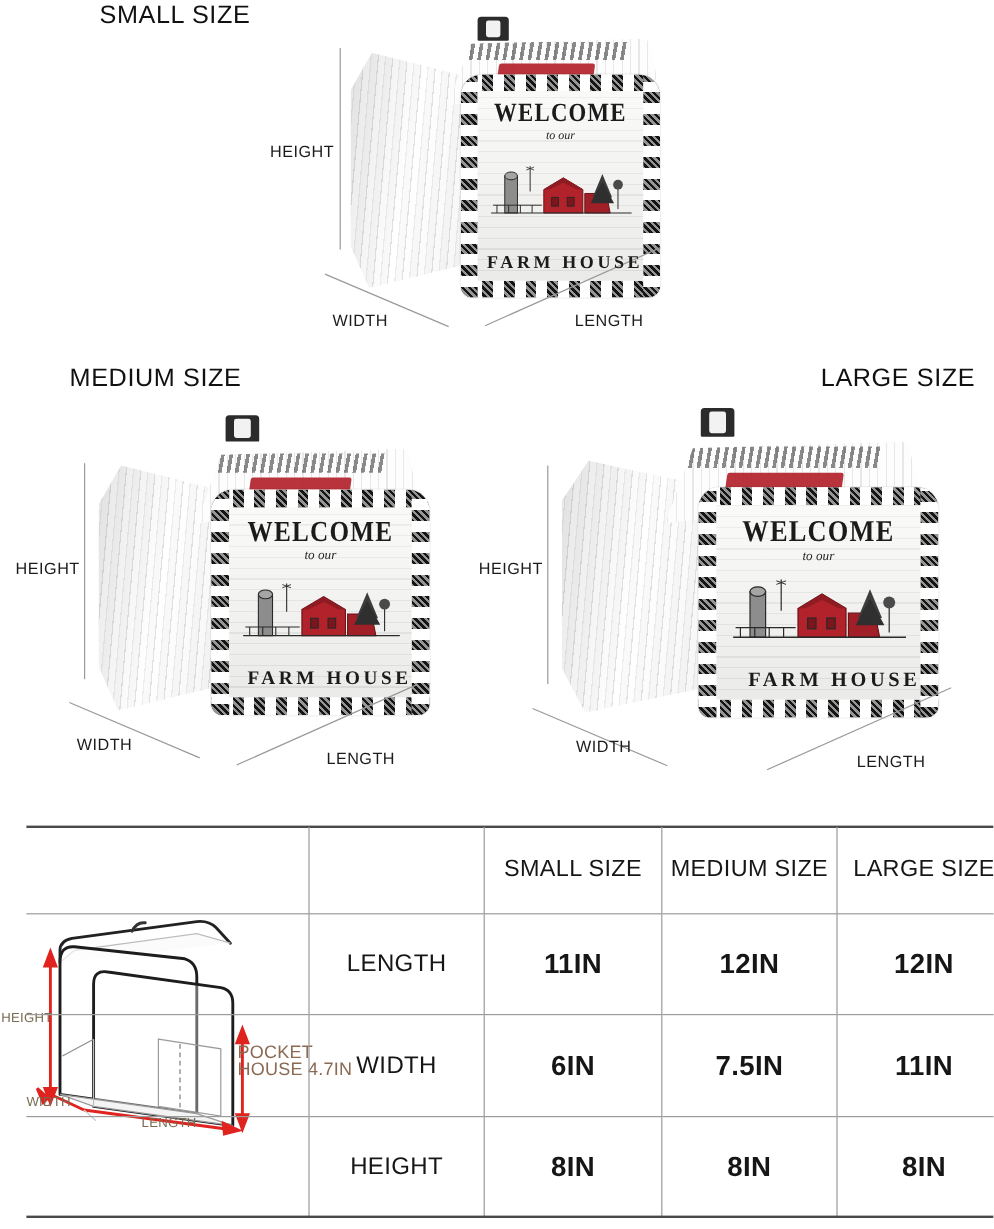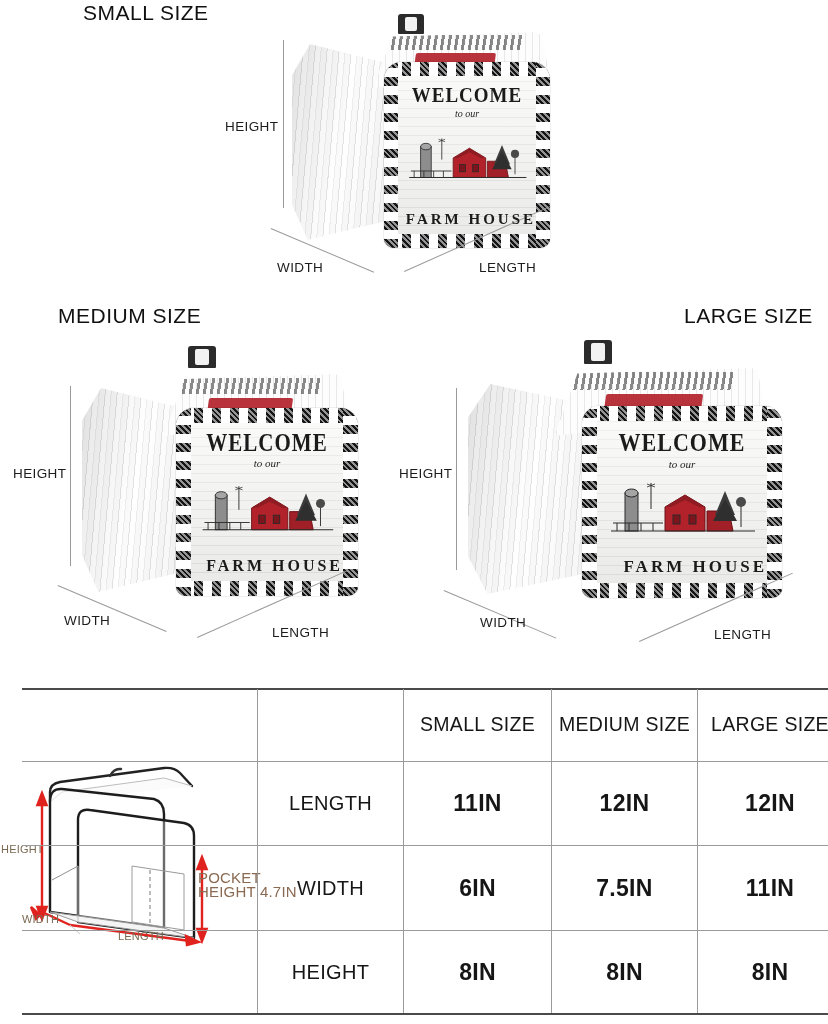--- a/index.html
+++ b/index.html
@@ -473,21 +473,21 @@
       </g>
 
       <path d="M56 163 L66 172" stroke="#c9c9c9" stroke-width="1" fill="none"></path>
     </svg>
   </div>
 
   <div class="wire-label" style="left:1px;top:843px;">HEIGHT</div>
   <div class="wire-label" style="left:22px;top:913px;">WIDTH</div>
   <div class="wire-label" style="left:118px;top:930px;">LENGTH</div>
   <div class="wire-label pocket" style="left:198px;top:869px;">POCKET</div>
-  <div class="wire-label pocket" style="left:198px;top:883px;">HEIGHT 4.7IN</div>
+  <div class="wire-label pocket" style="left:198px;top:883px;">HOUSE 4.7IN</div>
 
   <table class="spec-table" style="left:22px;top:689px;width:806px;height:325px;">
     <tbody>
         <tr class="head">
       <td class="blank" style="width:233px;border-left:none;border-top:none;"></td>
       <td class="blank" style="width:143px;border-top:none;border-left:1px solid #9b9b9b;"></td>
       <td class="colhead" style="width:145px;border-top:none;">SMALL SIZE</td>
       <td class="colhead" style="width:143px;border-top:none;">MEDIUM SIZE</td>
       <td class="colhead" style="width:142px;border-top:none;border-right:none;">LARGE SIZE</td>
     </tr>

